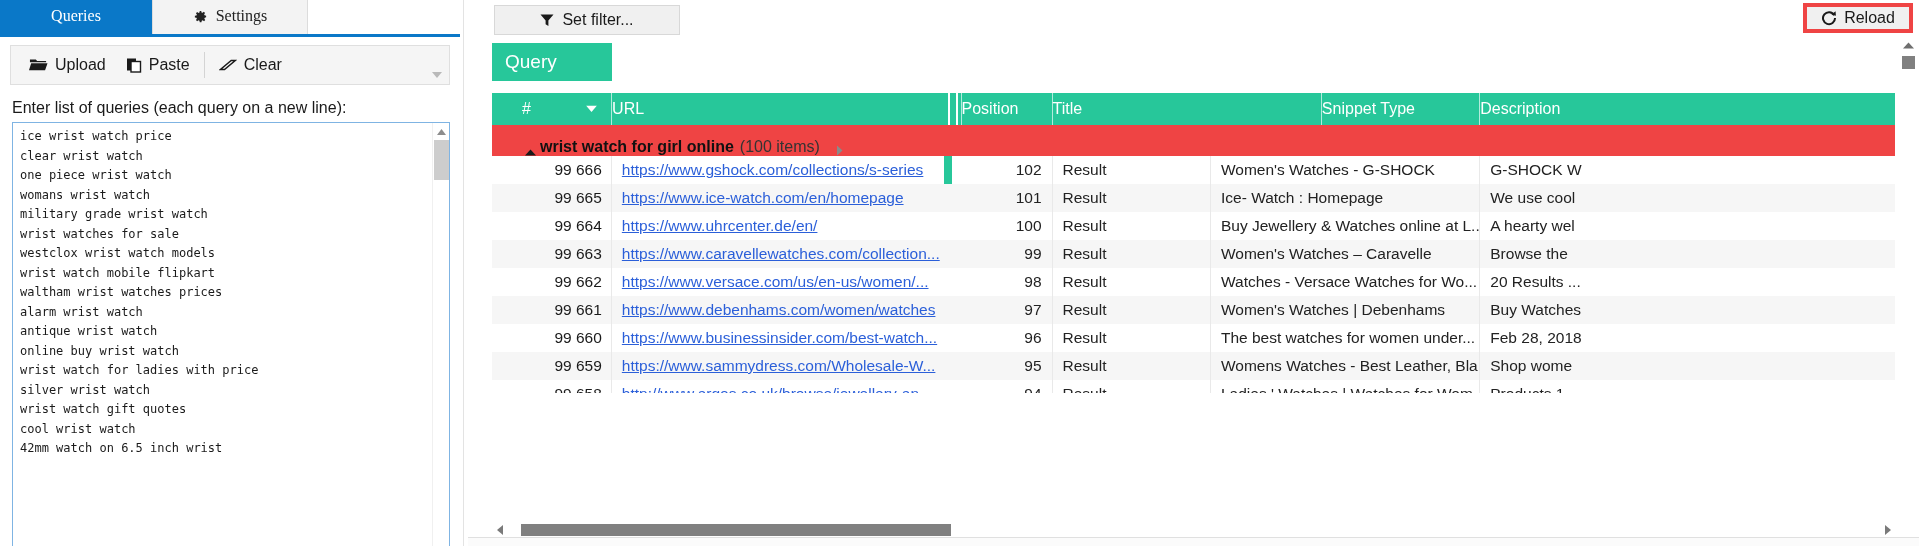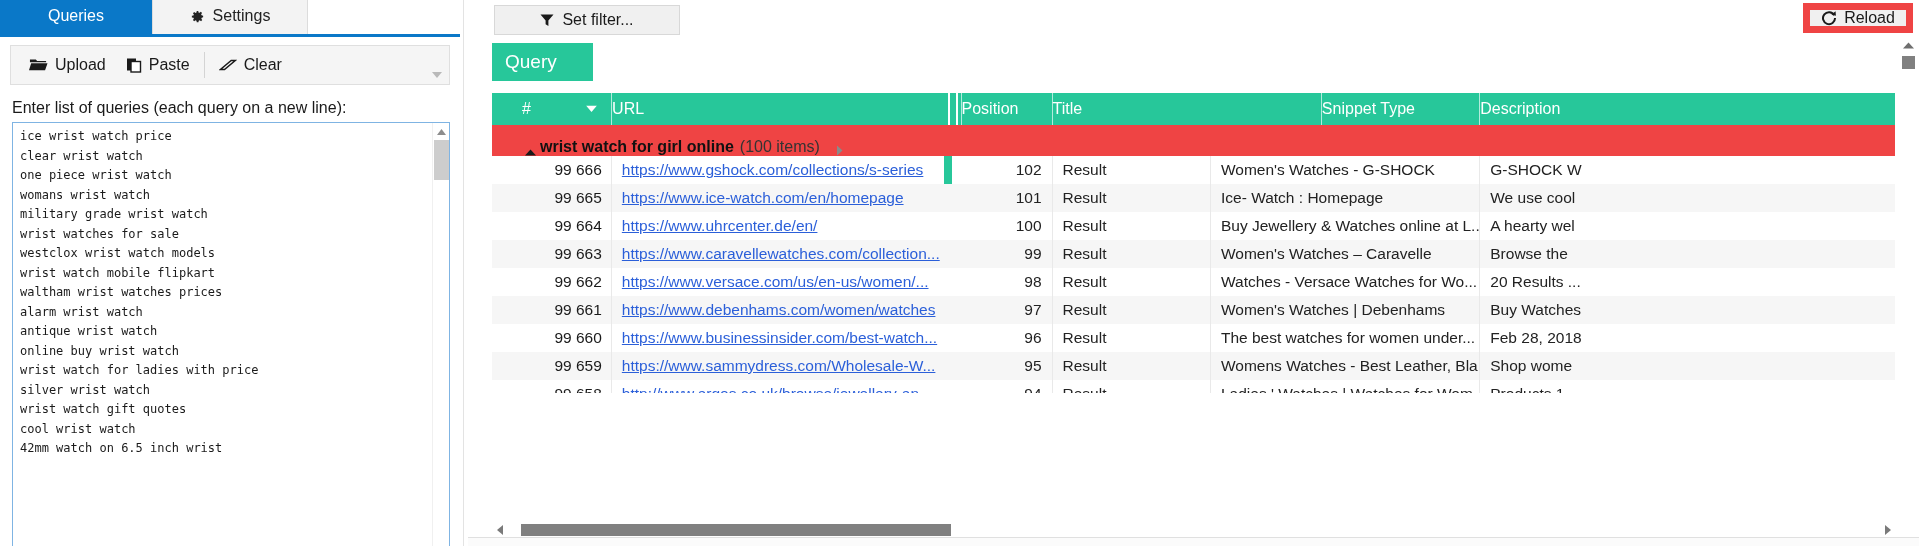--- a/index.html
+++ b/index.html
@@ -22,20 +22,21 @@
     background: #ffffff;
     flex: 0 0 460px;
   }
   .tabstrip {
     height: 37px;
     display: flex;
     align-items: flex-end;
     background: #ffffff;
     border-bottom: 3px solid #0a78c8;
     position: relative;
+    font-family: Liberation Serif, serif;
   }
   .tab {
     height: 37px;
     display: flex;
     align-items: center;
     justify-content: center;
     font-size: 16px;
     cursor: pointer;
     user-select: none;
   }
@@ -168,33 +169,33 @@
     display: flex; align-items: center; justify-content: center;
     font-size: 16px; cursor: pointer;
     color: #1a1a1a;
   }
   .filter-btn .ico { margin-right: 8px; display:inline-flex; }
   .reload-btn {
     position: absolute;
     right: 6px; top: 3px;
     width: 110px; height: 30px;
     background: #f0f0f0;
-    border: 7px solid #ef4444;
+    border: 4px solid #ef4444;
     display: flex; align-items: center; justify-content: center;
     font-size: 16px; cursor: pointer;
     color: #1a1a1a;
   }
   .reload-btn .ico { margin-right: 7px; display:inline-flex; }
 
   .grid-area {
     position: absolute;
     left: 24px; top: 36px; right: 0; bottom: 0;
   }
   .query-chip {
-    width: 101px; height: 38px;
+    width: 120px; height: 38px;
     background: #27c79a;
     color: #ffffff;
     display: flex; align-items: center;
     padding-left: 13px;
     font-size: 19px;
     margin-top: 7px;
     cursor: pointer;
   }
 
   .grid {

